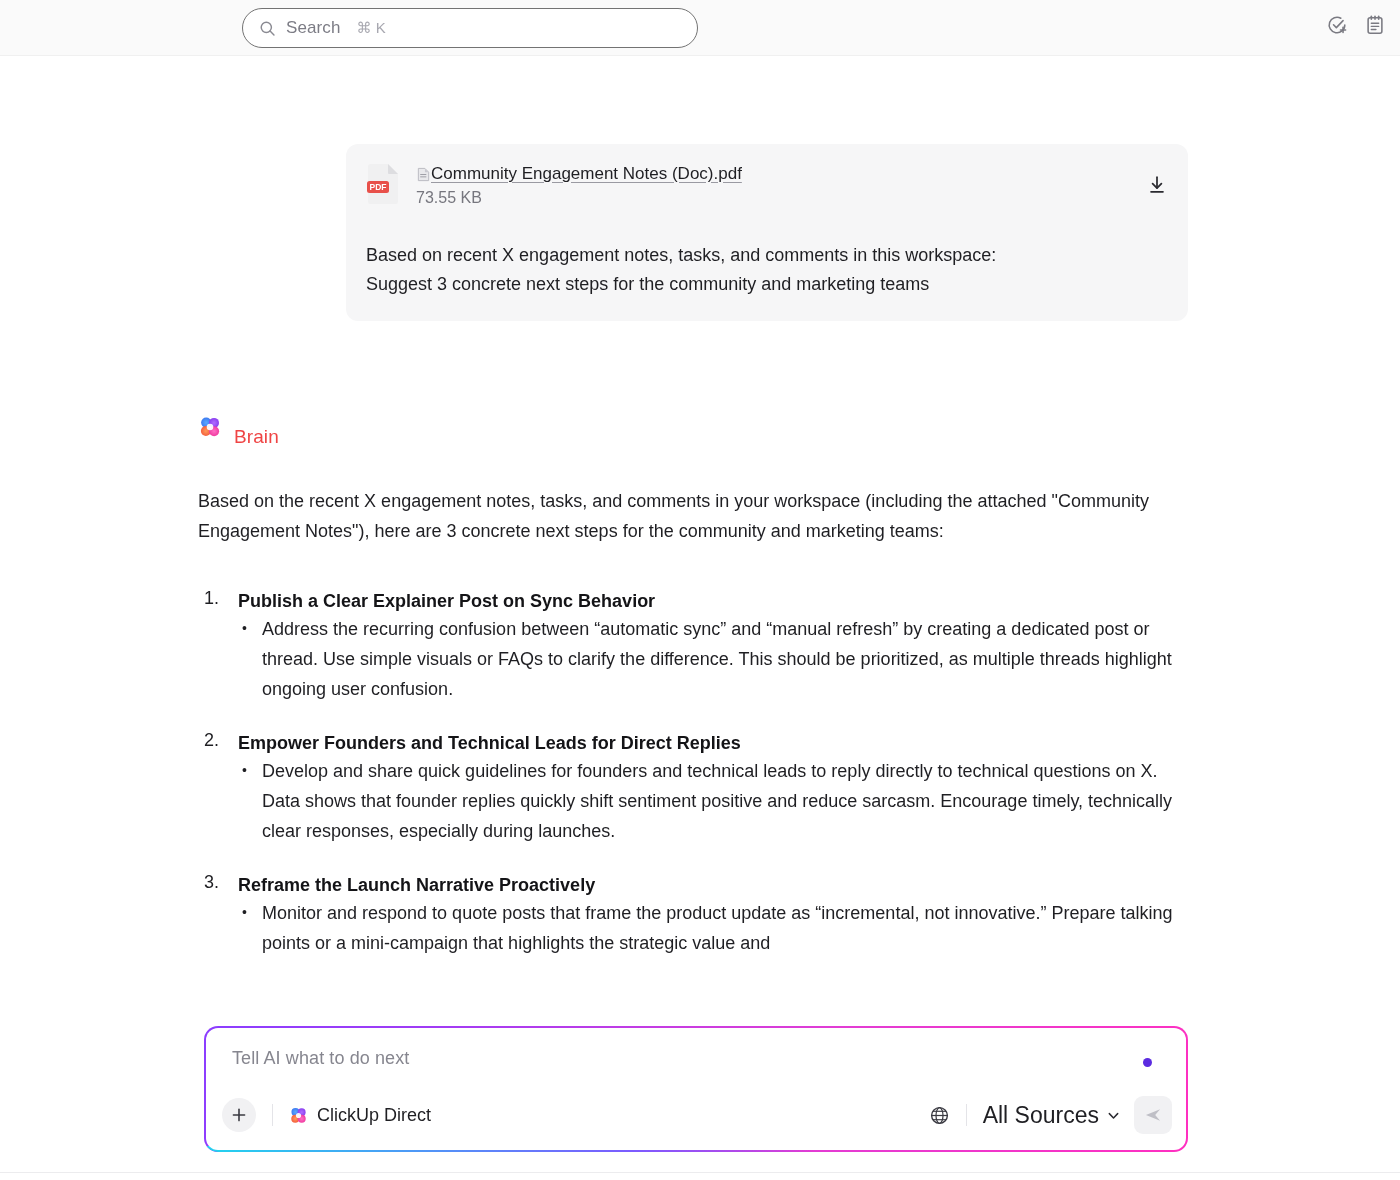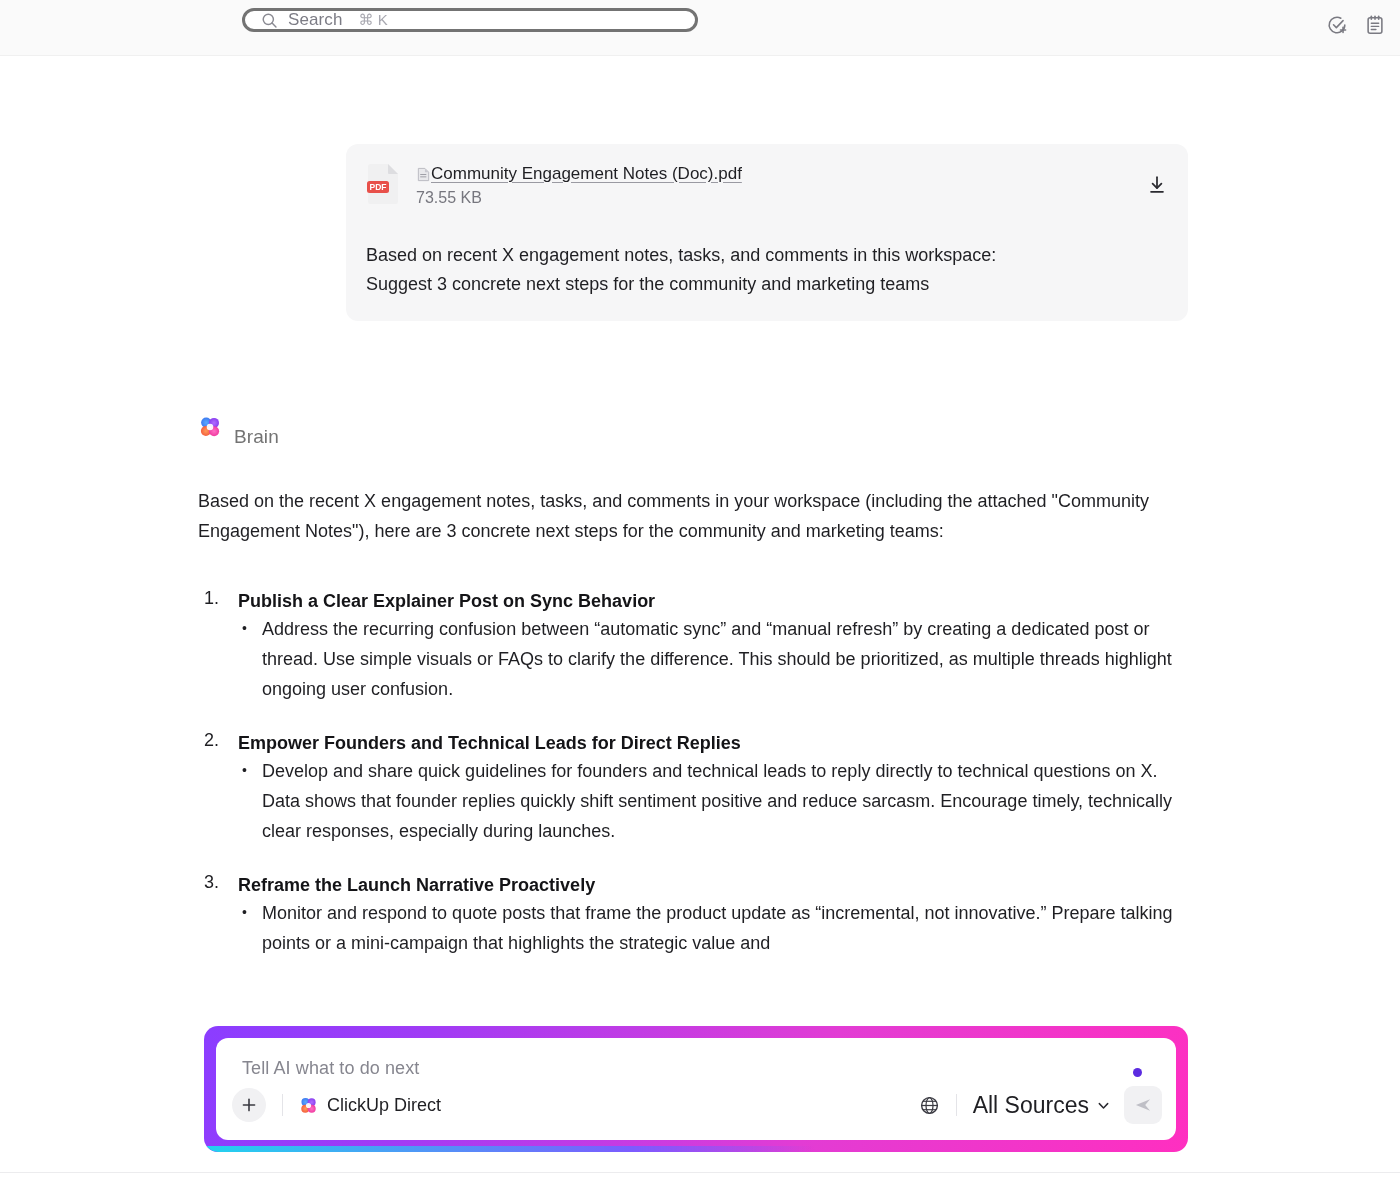--- a/index.html
+++ b/index.html
@@ -14,23 +14,23 @@
 
   
   .header {
     position: absolute; top: 0; left: 0;
     width: 1400px; height: 56px;
     background: #fafafa;
     border-bottom: 1px solid #f0f0f0;
   }
   .search-box {
     position: absolute; left: 242px; top: 8px;
-    width: 456px; height: 24px;
+    width: 456px; height: 40px;
     background: #ffffff;
-    border: 3px solid #737373;
+    border: 1px solid #737373;
     border-radius: 20px;
     display: flex; align-items: center;
     padding: 0 16px;
     gap: 10px;
   }
   .search-icon { width: 17px; height: 17px; flex: 0 0 auto; display:block; }
   .search-label {
     font-size: 17px; color: #7c7c85; letter-spacing: .1px; white-space: nowrap;
   }
   .search-kbd {
@@ -71,21 +71,21 @@
   .download-icon { width: 22px; height: 22px; flex: 0 0 auto; margin-top: 12px; cursor: pointer; }
   .prompt-text {
     margin-top: 34px;
     font-size: 18px; line-height: 29px; color: #1f1f23;
   }
 
   
   .answer { position: absolute; left: 198px; top: 350px; width: 990px; }
   .brain-head { display: flex; align-items: center; gap: 12px; }
   .brain-logo { width: 24px; height: 24px; display: block; flex: 0 0 auto; }
-  .brain-name { font-size: 19px; color: #737373; letter-spacing: .1px; margin-top: 20px; }
+  .brain-name { font-size: 19px; color: #ef4444; letter-spacing: .1px; margin-top: 20px; }
 
   .answer-intro {
     margin-top: 38px;
     font-size: 18px; line-height: 30px; color: #1f1f23;
   }
 
   .steps { margin-top: 42px; list-style: none; }
   .step { position: relative; padding-left: 40px; margin-bottom: 26px; }
   .step-num {
     position: absolute; left: 6px; top: 0;
@@ -106,21 +106,21 @@
     position: absolute; left: 0; bottom: 158px; width: 1400px; height: 34px;
     background: linear-gradient(to bottom, rgba(255,255,255,0) 0%, #ffffff 72%);
     pointer-events: none;
   }
 
   
   .composer-wrap {
     position: absolute; left: 204px; top: 1026px;
     width: 984px; height: 126px;
     border-radius: 14px;
-    padding: 12px;
+    padding: 2px;
     background: linear-gradient(110deg, #8b3dff 0%, #a03bf5 22%, #e23cd4 62%, #ff2fc0 100%);
   }
   .composer-wrap::after {
     content: ""; position: absolute; left: 0; bottom: 0;
     width: 62%; height: 16px; border-bottom-left-radius: 14px;
     background: linear-gradient(to right, #22d3ee 0%, #7b5cff 70%, rgba(123,92,255,0) 100%);
     -webkit-mask: linear-gradient(#000,#000);
     z-index: 0;
     clip-path: polygon(0 62%, 100% 62%, 100% 100%, 0 100%);
   }

